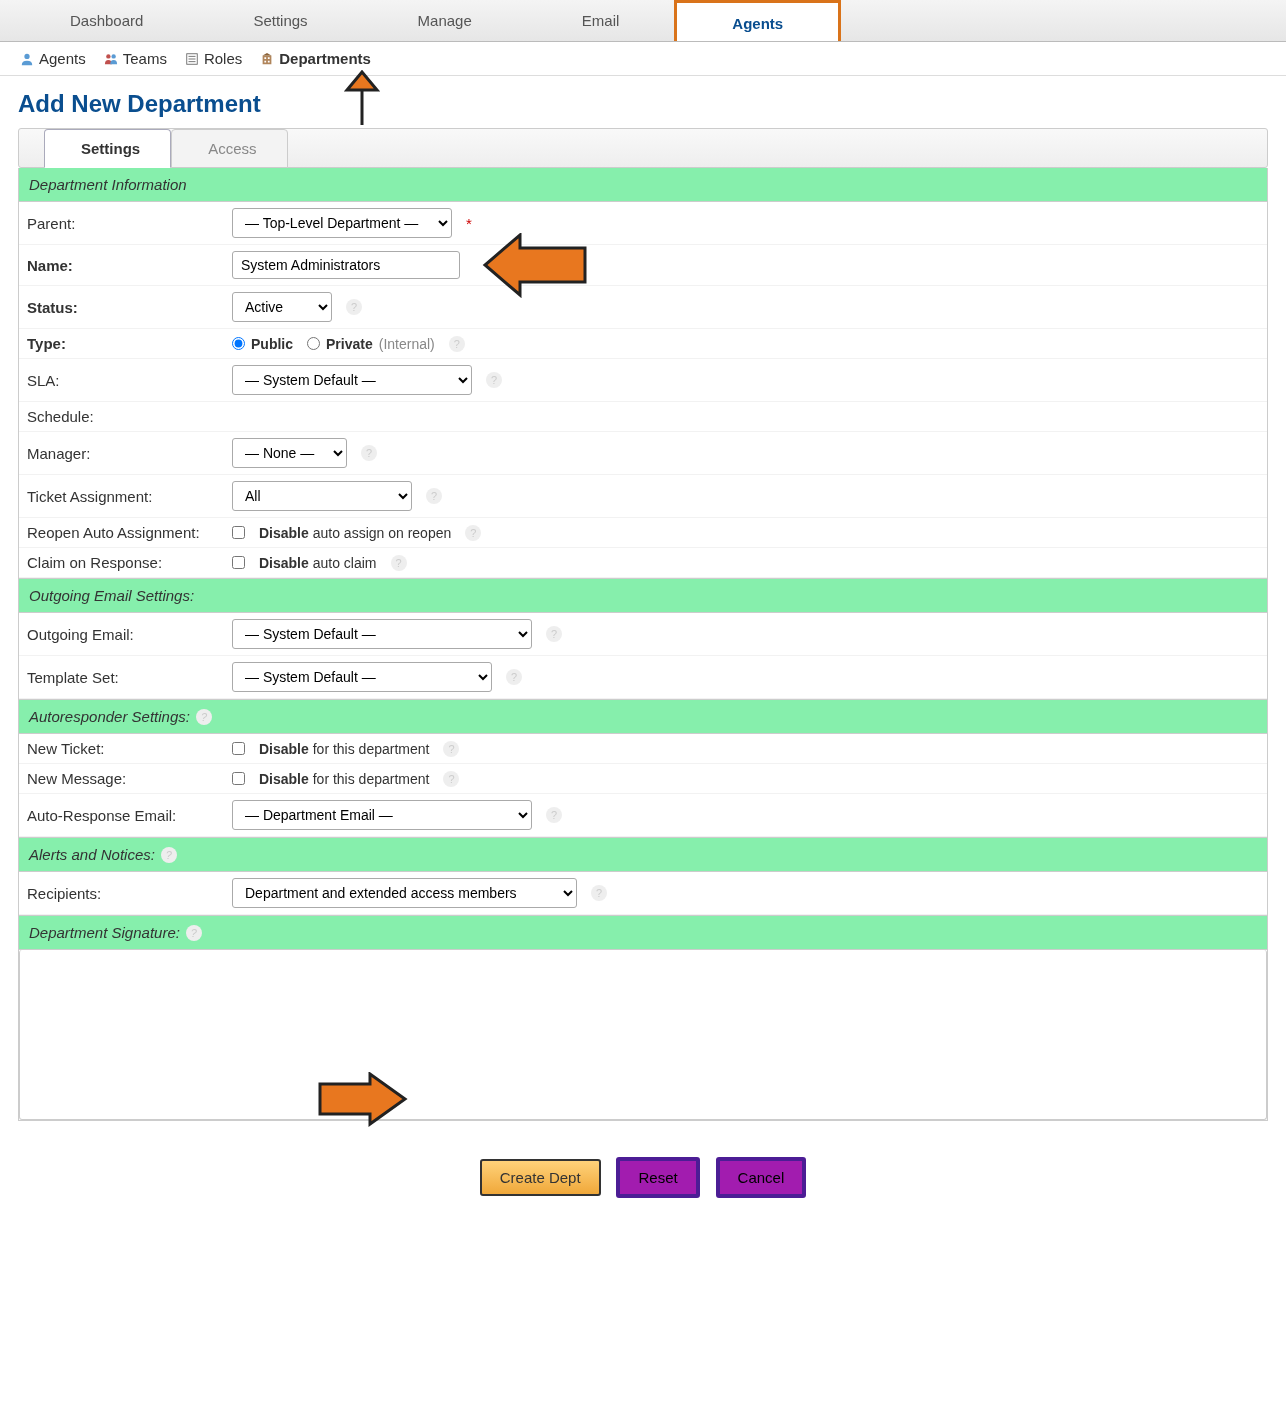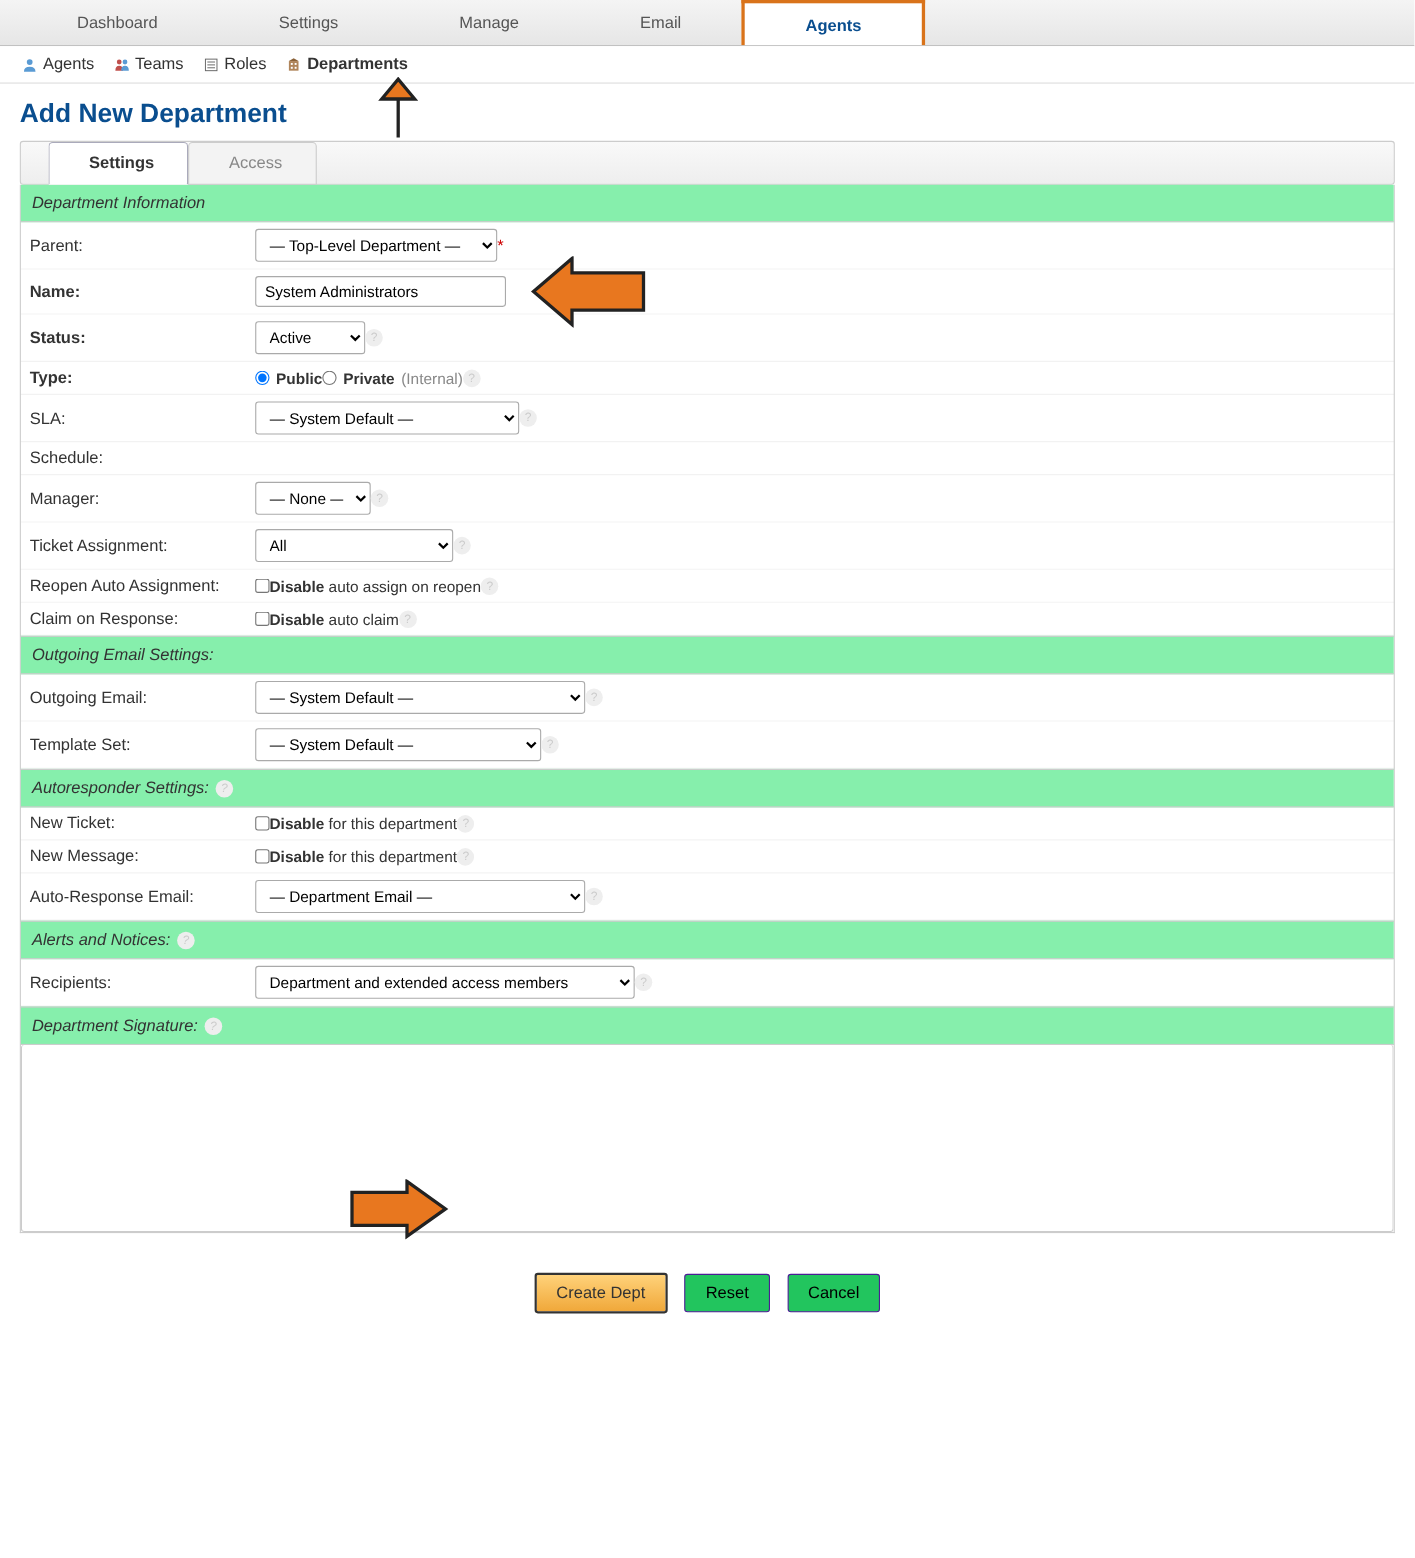--- a/index.html
+++ b/index.html
@@ -19,42 +19,42 @@
   .tabs-area { margin: 0 18px; background: linear-gradient(#f9f9f9,#eee); border: 1px solid #ccc; border-radius: 3px; height: 40px; display: flex; align-items: flex-end; padding-left: 25px; }
   .tab { background: #fff; border: 1px solid #aab; border-bottom: 1px solid #fff; padding: 10px 30px; border-radius: 4px 4px 0 0; font-weight: bold; font-size: 15px; color: #333; display:flex; align-items:center; gap:6px; cursor:pointer; margin-bottom:-1px;}
   .tab.inactive { background: #f3f3f3; color: #888; border-color:#ccc; border-bottom:1px solid #ccc; font-weight:normal; }
   
   .form-area { margin: 0 18px 18px 18px; border: 1px solid #ccc; border-top: none; }
   .section-header { background: #86efac; border-top: 1px solid #ccc; border-bottom: 1px solid #ccc; padding: 8px 10px; font-style: italic; font-size: 15px; color: #333; display:flex; align-items:center; gap:6px;}
   .section-header:first-child { border-top:none; }
   .form-row { display: flex; align-items: center; padding: 6px 8px; border-bottom: 1px solid rgba(0,0,0,0.05); }
   .form-label { width: 205px; font-size: 15px; color: #333; }
   .form-label.bold { font-weight: bold; }
-  .form-control-cell { flex: 1; display: flex; align-items: center; gap: 0; }
+  .form-control-cell { flex: 1; display: flex; align-items: center; gap: 14px; }
   
   select, input[type=text], textarea { font-family: inherit; font-size: 14px; padding: 5px 8px; border: 1px solid #aaa; border-radius: 3px; background: #fff; }
   .select-wide-220 { width: 220px; }
   .select-wide-100 { width: 100px; }
   .select-wide-180 { width: 180px; }
   .select-wide-240 { width: 240px; }
   .select-wide-260 { width: 260px; }
   .select-wide-300 { width: 300px; }
   .select-wide-335 { width: 335px; }
   .input-name { width: 228px; border: 2px solid #222; background:#fff; padding:4px 8px; }
   .required { color: #c00; font-size: 15px; }
   .help-icon { width: 16px; height: 16px; border-radius: 50%; background: #eee; color: #ccc; font-size: 11px; display: inline-flex; align-items:center; justify-content:center; }
   .help-icon::before { content: "?"; }
   
   .radio-group { display:flex; align-items:center; gap:6px; }
   .internal { color: #888; }
   
   textarea.signature { width: 100%; height: 170px; resize: none; border: 1px solid #ccc; border-top:none; display:block;}
   
   .button-row { text-align: center; padding: 18px 0 30px 0; }
-  .btn { padding: 8px 18px; font-size: 15px; border: 1px solid #4c1d95; border-radius: 3px; background: #22c55e; cursor: pointer; margin: 0 6px; }
+  .btn { padding: 8px 18px; font-size: 15px; border: 4px solid #4c1d95; border-radius: 3px; background: #a21caf; cursor: pointer; margin: 0 6px; }
   .btn-primary { background: linear-gradient(#ffd27a,#f0a83a); border: 2px solid #333; font-weight: normal; color: #333;}
   
   
   .arrow { position: absolute; z-index: 50; }
   .arrow svg { display:block; }
   
   .content-wrap { position: relative; }
 </style>
 </head>
 <body>
@@ -177,21 +177,21 @@
     </div>
   </div>
 
   <div class="form-row">
     <div class="form-label">Schedule:</div>
   </div>
 
   <div class="form-row">
     <div class="form-label">Manager:</div>
     <div class="form-control-cell">
-      <select style="width:105px"><option>— None —</option></select>
+      <select style="width:115px"><option>— None —</option></select>
       <span class="help-icon"></span>
     </div>
   </div>
 
   <div class="form-row">
     <div class="form-label">Ticket Assignment:</div>
     <div class="form-control-cell">
       <select class="select-wide-180"><option>All</option></select>
       <span class="help-icon"></span>
     </div>

